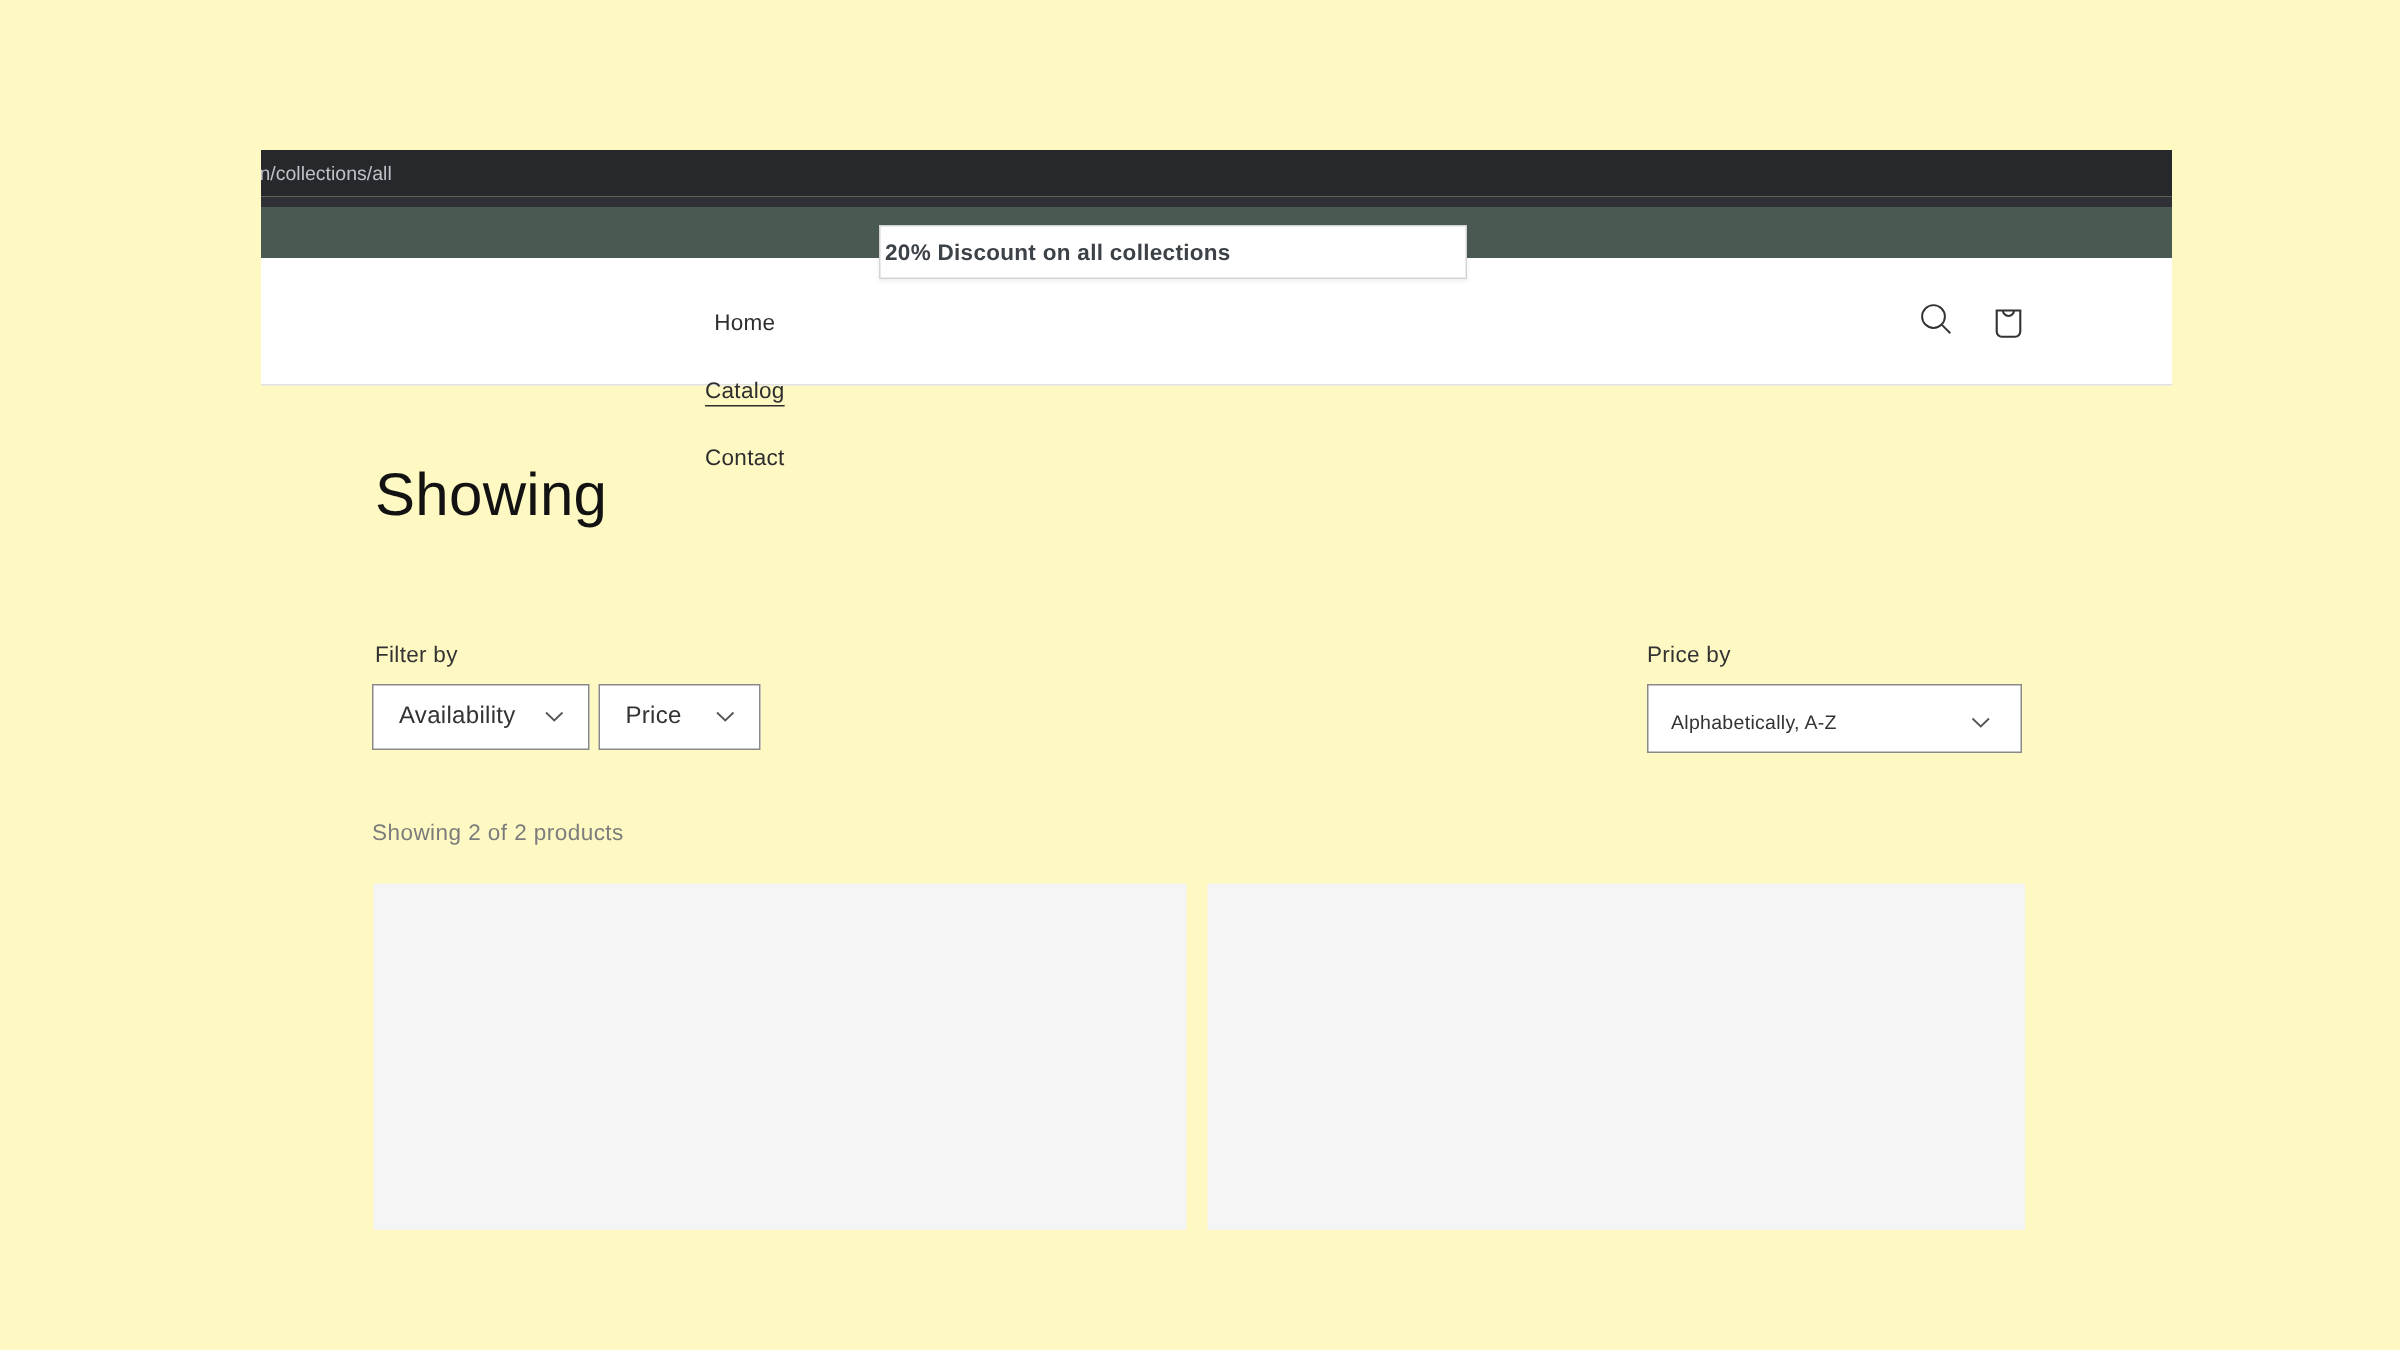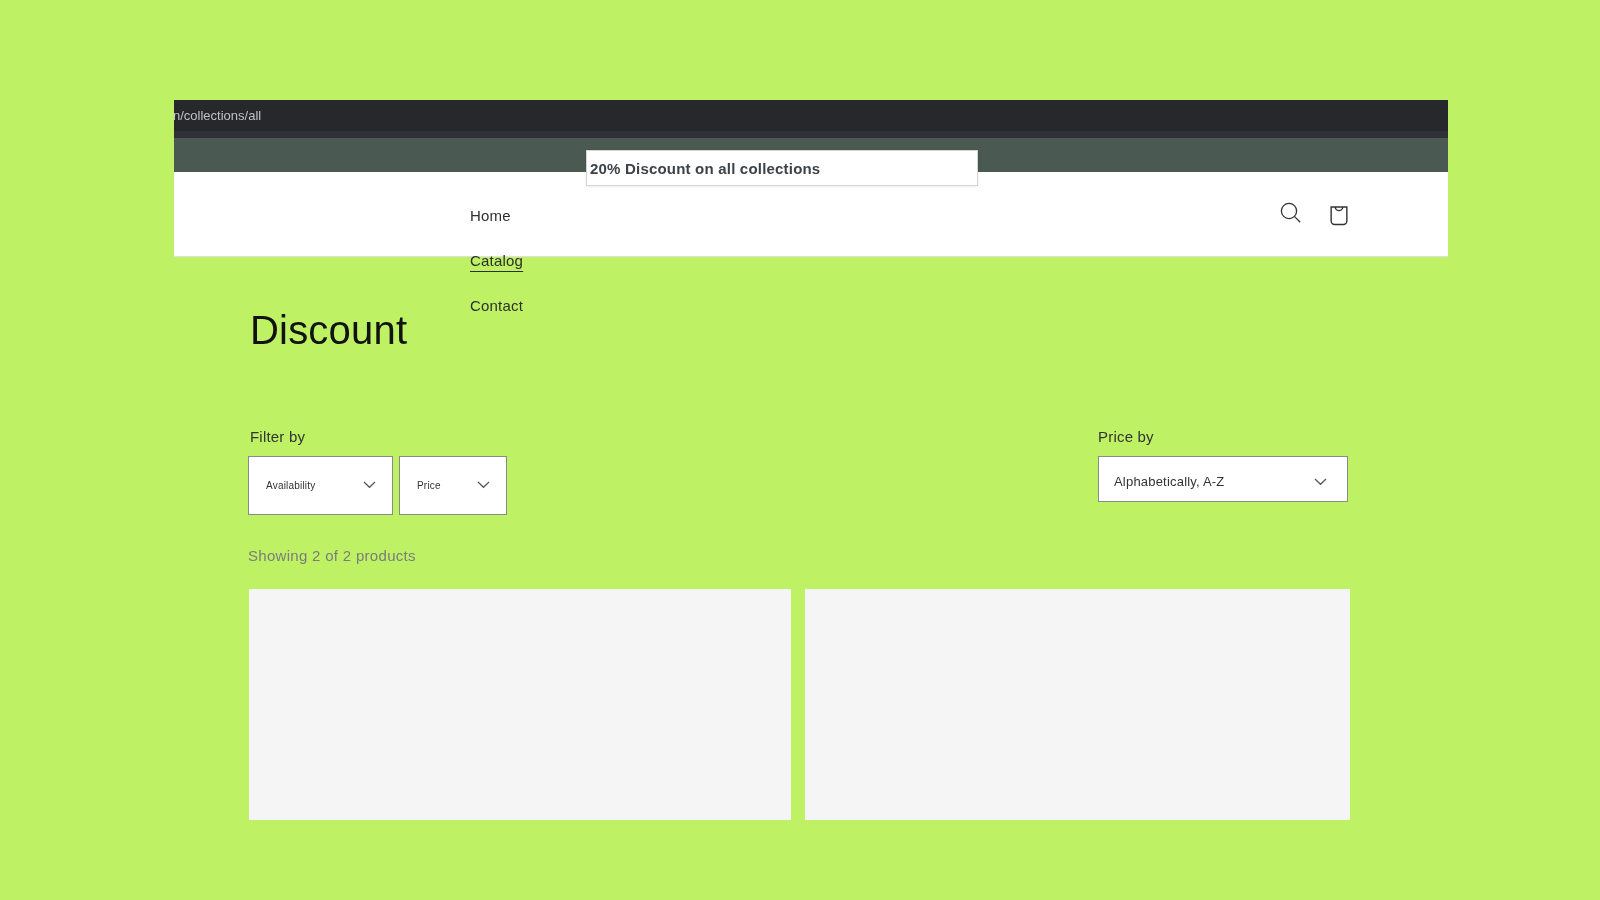--- a/index.html
+++ b/index.html
@@ -1,19 +1,19 @@
 <!DOCTYPE html>
 <html><head>
 <meta charset="utf-8">
 <style>
   html,body{margin:0;padding:0;background:#ffffff;}
   *{box-sizing:border-box;}
   .canvas{
-    position:relative;width:1600px;height:900px;background:#bef264;overflow:hidden;
-    font-family:"Liberation Sans","DejaVu Sans",sans-serif;color:#333;
+    position:relative;width:1600px;height:900px;background:#fef9c3;overflow:hidden;
+    font-family:"Liberation Sans","DejaVu Sans",sans-serif;color:#333;text-align:center;
   }
   
   .urlbar{
     position:absolute;left:174px;top:100px;width:1274px;height:31px;
     background:#26282c;display:flex;align-items:center;padding-left:2px;overflow:hidden;
   }
   .urlbar .url-text{font-size:13px;color:#bfc1c5;white-space:nowrap;margin-left:-3px;}
   .urlbar-strip{
     position:absolute;left:174px;top:131px;width:1274px;height:7px;background:#2f3136;
   }
@@ -46,23 +46,23 @@
   .icon-cart{left:1152px;top:29px;}
   
   .page-title{
     position:absolute;left:250px;top:308px;font-size:40px;color:#121212;
     font-weight:400;letter-spacing:.2px;
   }
   .small-label{position:absolute;font-size:15px;color:#333;letter-spacing:.2px;}
   .lbl-filter{left:250px;top:428px;}
   .lbl-sort{left:1098px;top:428px;}
   .dropdown{
-    position:absolute;height:59px;background:#fff;border:1px solid #8a8a8a;
+    position:absolute;height:44px;background:#fff;border:1px solid #8a8a8a;
     display:flex;align-items:center;justify-content:space-between;
-    padding:0 16px 0 17px;font-size:10px;color:#333;cursor:pointer;letter-spacing:.2px;
+    padding:0 16px 0 17px;font-size:16px;color:#333;cursor:pointer;letter-spacing:.2px;
   }
   .dd-availability{left:248px;top:456px;width:145px;}
   .dd-price{left:399px;top:456px;width:108px;}
   .dd-sort{left:1098px;top:456px;width:250px;height:46px;padding:5px 20px 0 15px;font-size:13px;}
   .chev{flex:0 0 auto;margin-left:10px;}
   .results{
     position:absolute;left:248px;top:547px;font-size:15px;color:#7c7c7c;letter-spacing:.3px;
   }
   .product-card{position:absolute;top:589px;height:231px;background:#f5f5f5;cursor:pointer;}
   .card-1{left:249px;width:542px;}
@@ -97,21 +97,21 @@
       </svg>
     </span>
     <span class="hicon icon-cart">
       <svg width="26" height="26" viewBox="0 0 24 24">
         <path d="M4.75 5.5 h14.5 v13 a3.2 3.2 0 0 1 -3.2 3.2 h-8.1 a3.2 3.2 0 0 1 -3.2 -3.2 z" fill="none" stroke="#333" stroke-width="1.3"></path>
         <path d="M8.6 5.5 a3.4 3.4 0 0 0 6.8 0" fill="none" stroke="#333" stroke-width="1.3"></path>
       </svg>
     </span>
   </div>
 
-  <h1 class="page-title" style="margin:0;">Discount</h1>
+  <h1 class="page-title" style="margin:0;">Showing</h1>
 
   <div class="small-label lbl-filter">Filter by</div>
 
   <div class="dropdown dd-availability">
     <span>Availability</span>
     <span class="chev">
       <svg width="13" height="8" viewBox="0 0 13 8">
           <path d="M1 1 L6.5 6.3 L12 1" fill="none" stroke="#555" stroke-width="1.2"></path>
         </svg>
     </span>

